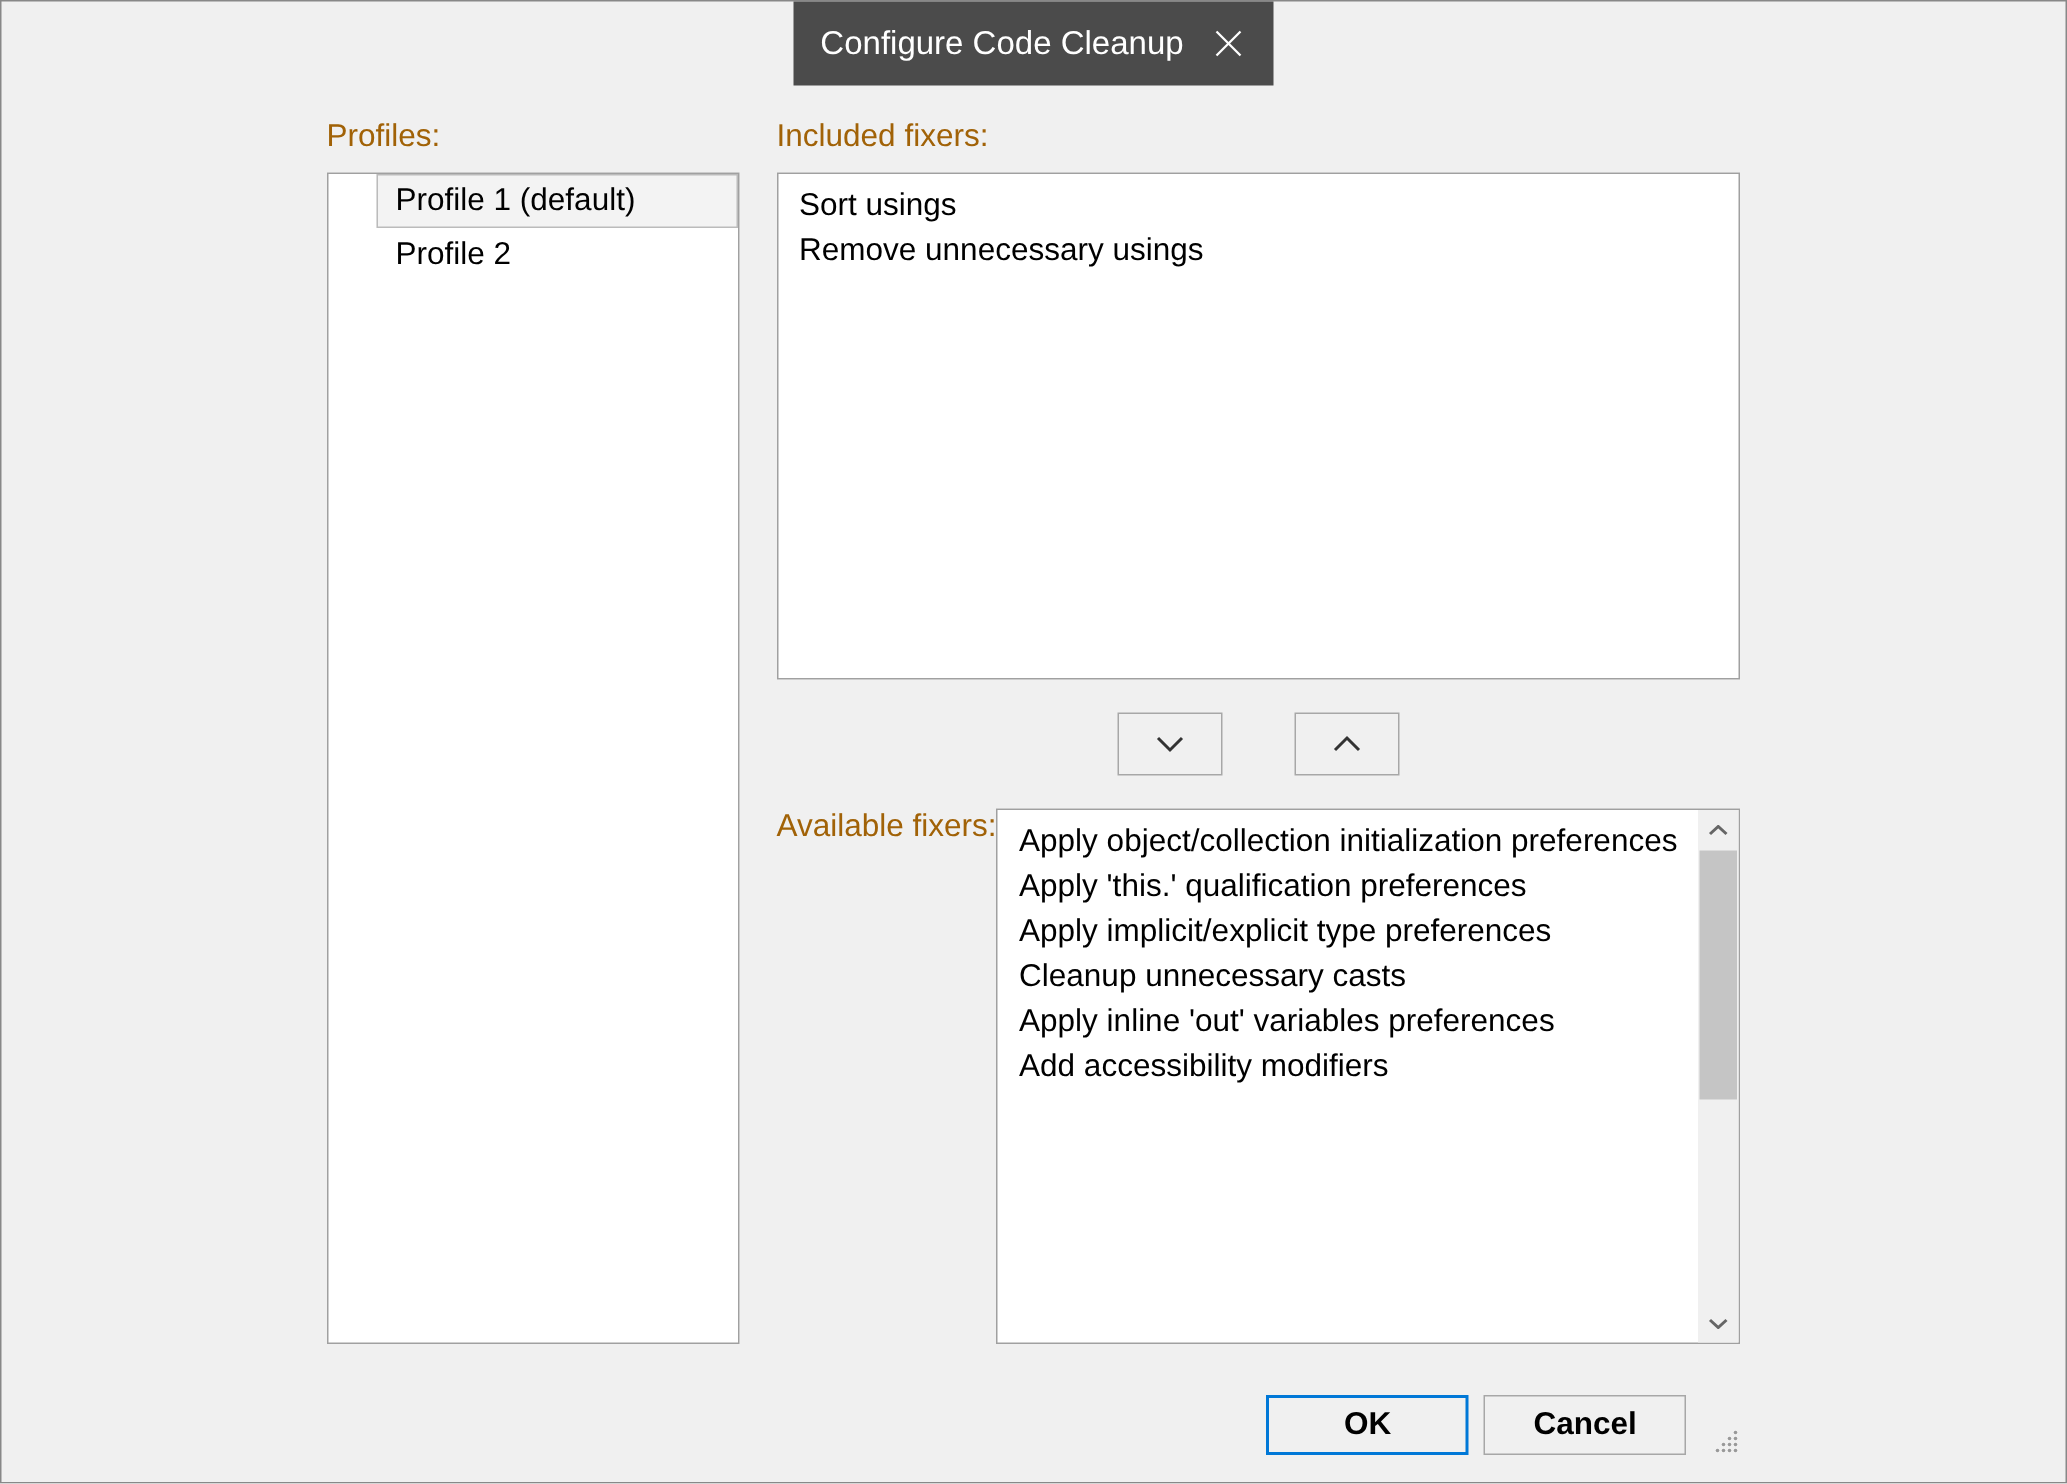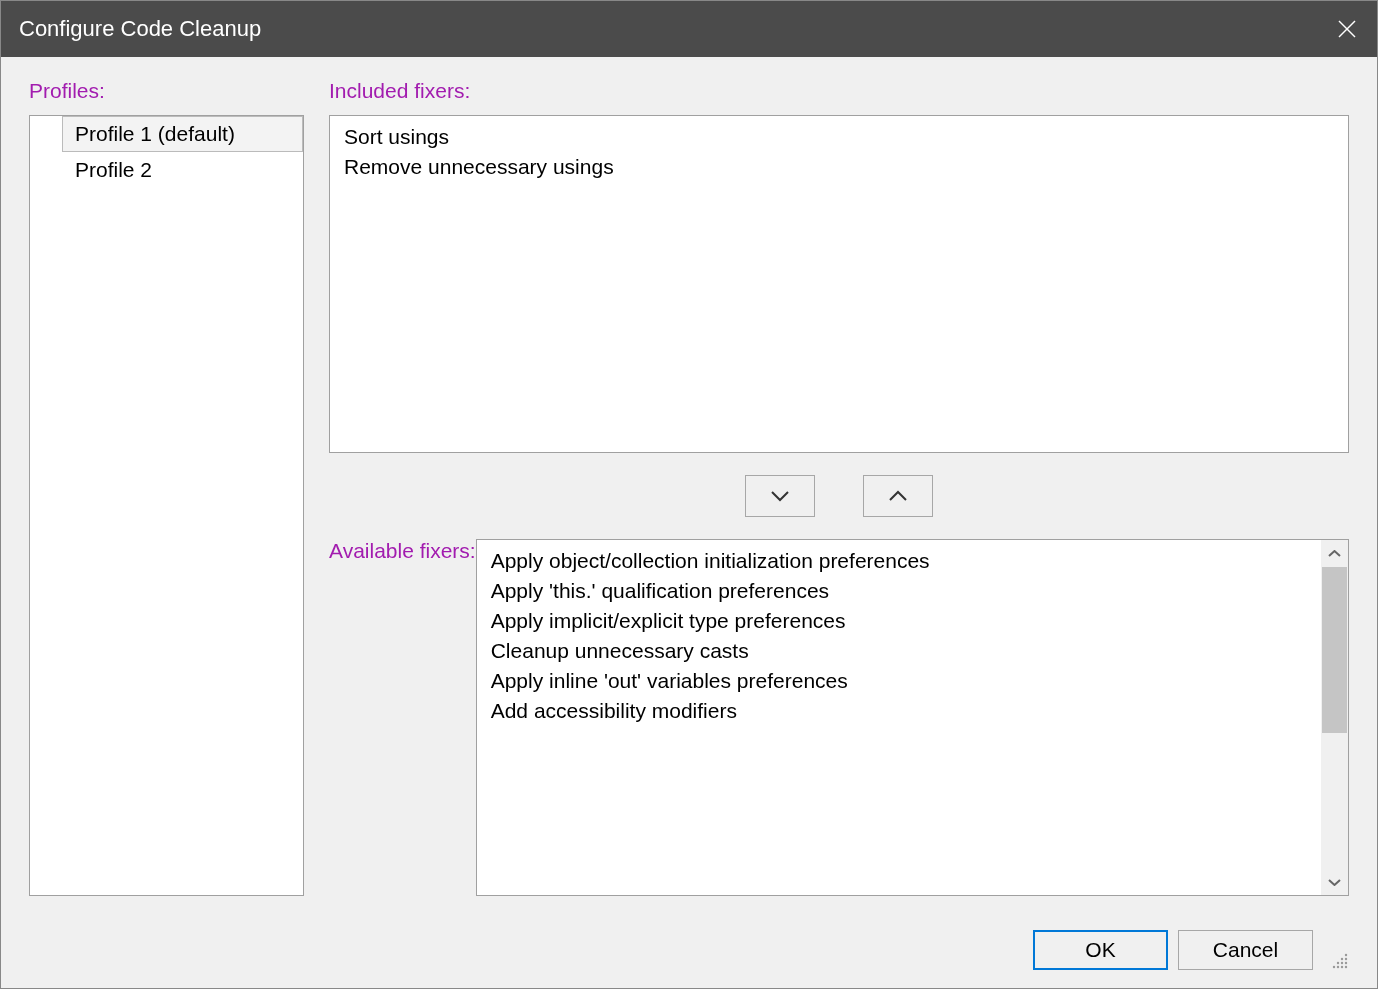--- a/index.html
+++ b/index.html
@@ -15,20 +15,21 @@
       height: 989px;
       overflow: hidden;
     }
     .window {
       width: 1378px;
       height: 989px;
       background: #f0f0f0;
       border: 1px solid #888;
       display: flex;
       flex-direction: column;
+      align-items: center;
     }
     .titlebar {
       background: #4b4b4b;
       color: #ffffff;
       height: 56px;
       display: flex;
       align-items: center;
       justify-content: space-between;
       padding-left: 18px;
     }
@@ -67,21 +68,21 @@
       flex-direction: column;
       width: 275px;
     }
     .fixers-col {
       display: flex;
       flex-direction: column;
       flex: 1;
     }
     .section-label {
       font-size: 21px;
-      color: #a21caf;
+      color: #a16207;
       margin-bottom: 12px;
     }
     .listbox {
       background: #ffffff;
       border: 1px solid #a0a0a0;
       overflow: hidden;
       padding-left: 32px;
     }
     .profiles-list {
       flex: 1;
@@ -177,20 +178,21 @@
       right: 1px;
       height: 55%;
       background: #c5c5c5;
     }
     .button-bar {
       display: flex;
       justify-content: flex-end;
       gap: 10px;
       padding-top: 34px;
       align-items: center;
+      font-weight: bold;
     }
     .dlg-button {
       width: 135px;
       height: 40px;
       font-size: 21px;
       background: #f0f0f0;
       border: 1px solid #a7a7a7;
       cursor: pointer;
       display: flex;
       align-items: center;

